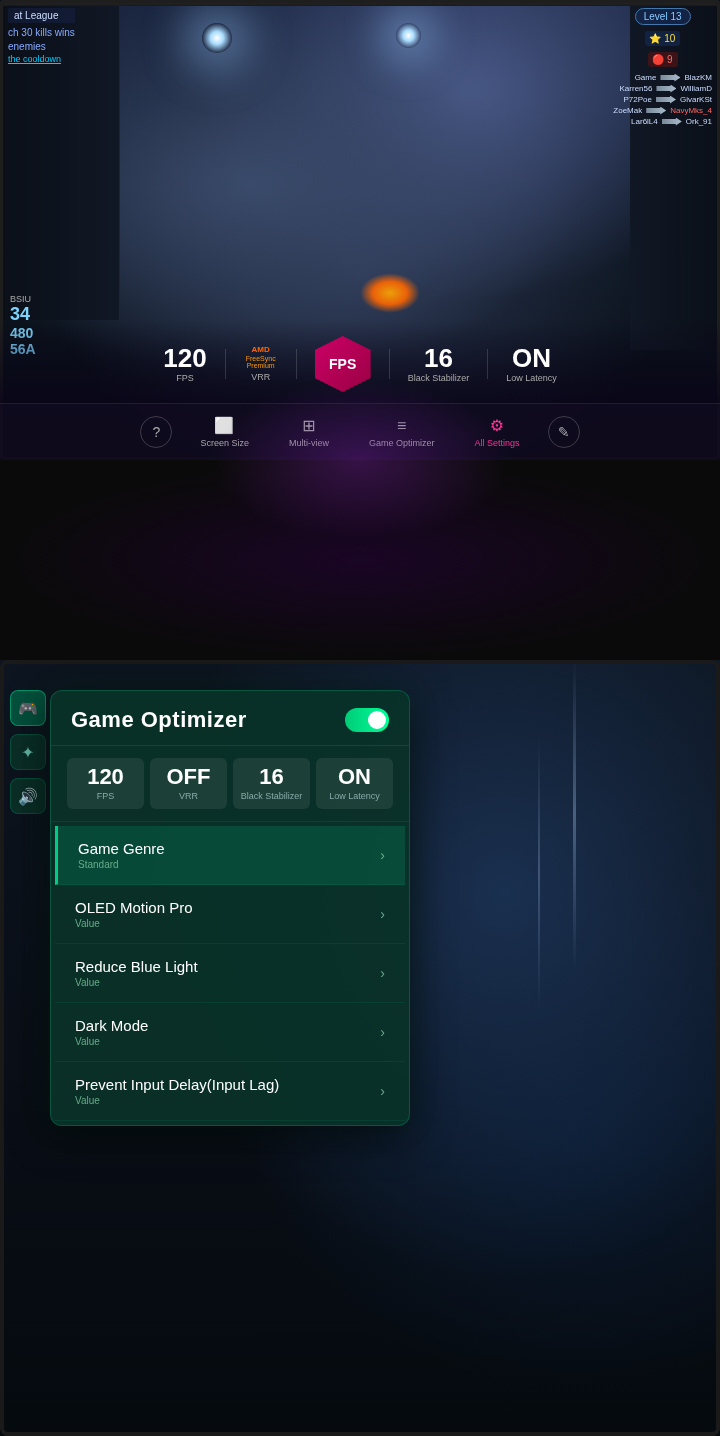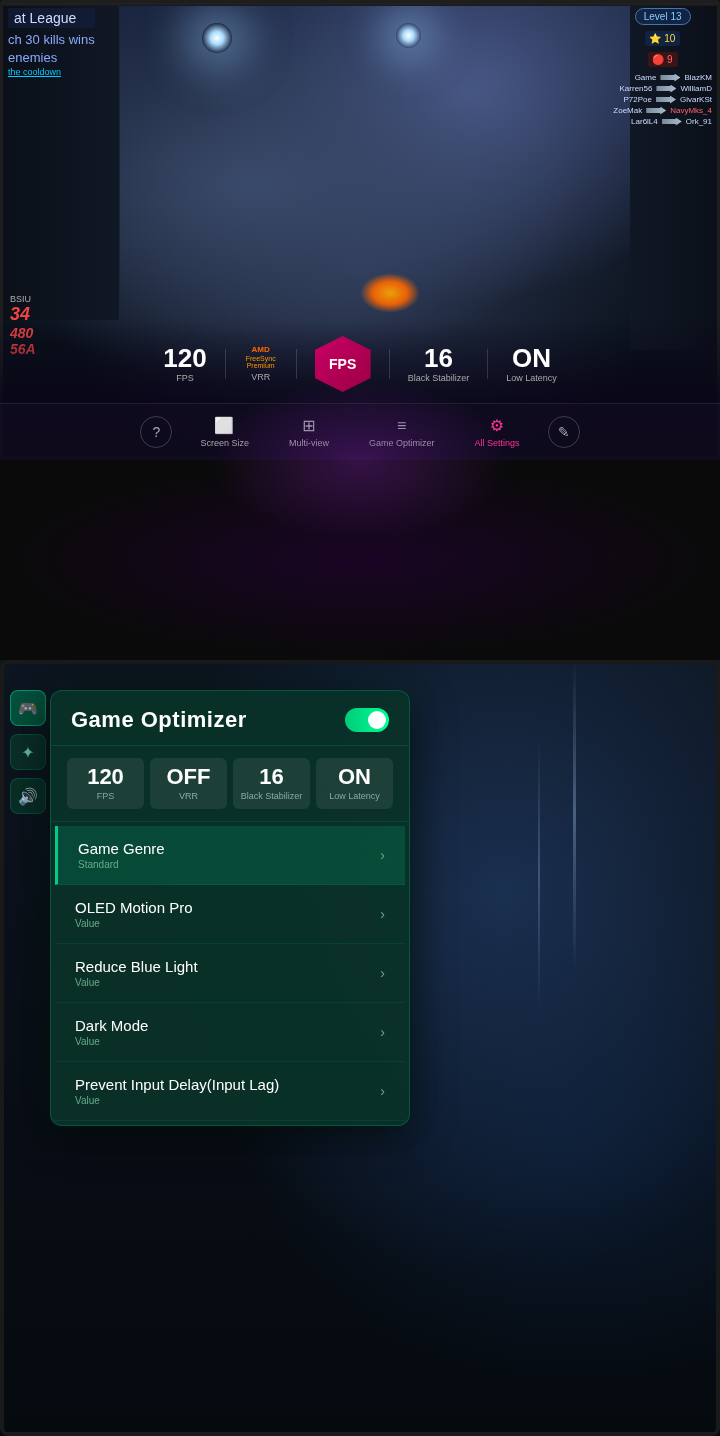--- a/index.html
+++ b/index.html
@@ -98,26 +98,26 @@
       position: absolute;
       top: 8px;
       left: 8px;
       color: #ffffff;
       font-size: 11px;
     }
     .hud-game-mode {
       background: rgba(20,30,60,0.7);
       padding: 2px 6px;
       border-radius: 1px;
-      font-size: 14px;
+      font-size: 10px;
       color: #ccddff;
       margin-bottom: 3px;
     }
     .hud-kill-info {
-      font-size: 13px;
+      font-size: 10px;
       color: #88aaff;
       line-height: 1.4;
     }
     .hud-cooldown {
       font-size: 9px;
       color: #00ccff;
       text-decoration: underline;
     }
 
     
@@ -317,22 +317,21 @@
     .hud-score-left {
       position: absolute;
       left: 10px;
       bottom: 103px;
       color: white;
       font-size: 10px;
     }
     .score-num {
       font-size: 18px;
       font-weight: bold;
-      color: #ef4444;
-      font-style: italic;
+      color: #7dd3fc;
     }
 
     
     .middle-section {
       width: 720px;
       height: 200px;
       background: radial-gradient(ellipse at center, #1a0525 0%, #0a0a0a 70%);
       position: relative;
     }
 

